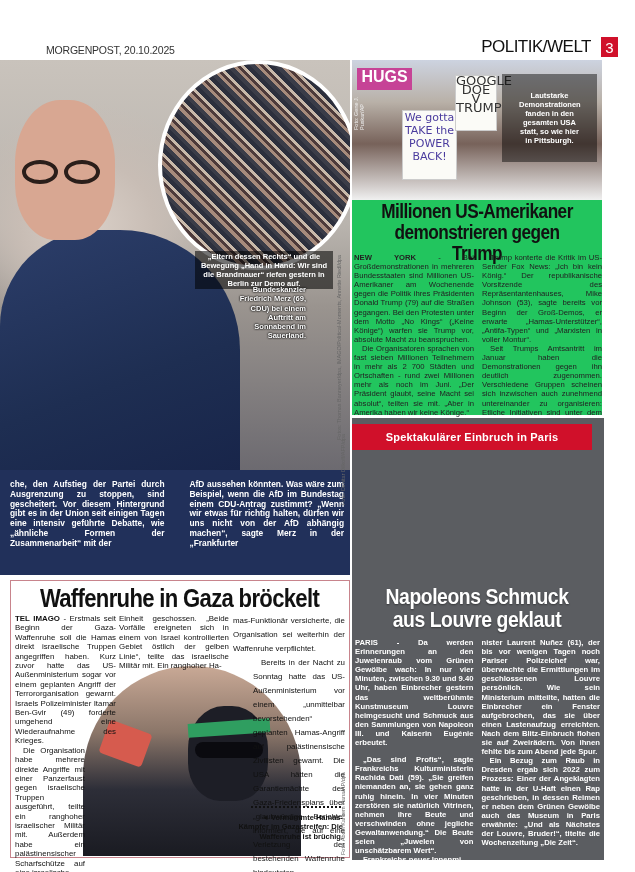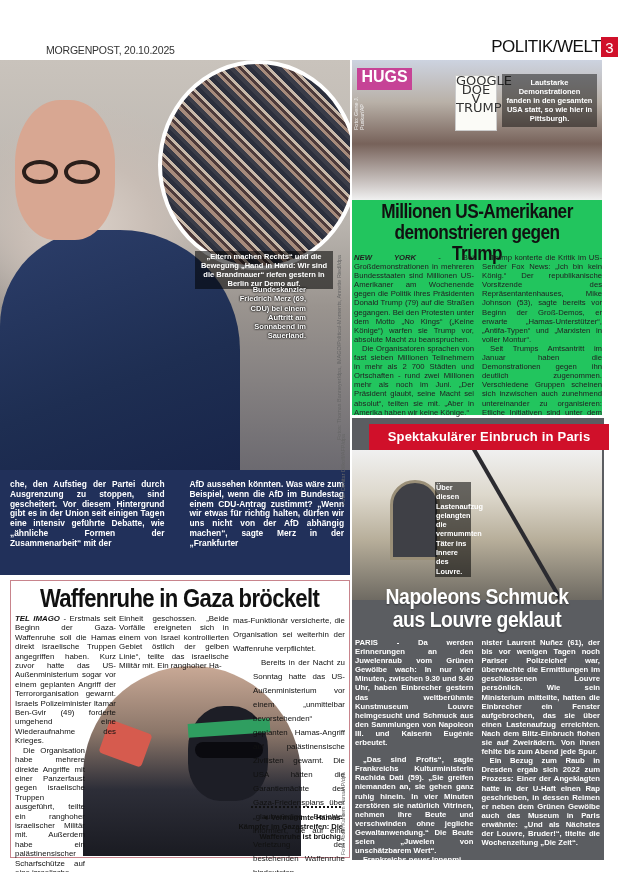--- a/index.html
+++ b/index.html
@@ -1,20 +1,20 @@
 <!DOCTYPE html>
 <html><head>
 <meta charset="utf-8">
 <style>
   * { box-sizing: border-box; margin: 0; padding: 0; }
   html, body { width: 635px; height: 872px; background: #ffffff; overflow: hidden; }
   body { position: relative; font-family: "Liberation Sans", sans-serif; color: #111; }
 
   .header-left { position: absolute; left: 18px; top: 44px; font-size: 10.5px; color: #333; letter-spacing: -0.2px; margin-left: 28px; }
-  .header-right { position: absolute; right: 17px; top: 37px; display: flex; align-items: center; gap: 0; }
+  .header-right { position: absolute; right: 17px; top: 37px; display: flex; align-items: center; gap: 10px; }
   .section-label { font-size: 17px; color: #111; letter-spacing: -0.5px; }
   .page-num { background: #d0102a; color: #fff; font-size: 15px; width: 17px; height: 20px; display: flex; align-items: center; justify-content: center; }
 
   
   .merz-photo { position: absolute; left: 0; top: 60px; width: 350px; height: 410px;
     background: radial-gradient(ellipse at 25% 40%, #d9cfc7 0%, #c8bdb5 18%, transparent 35%),
                 linear-gradient(180deg, #c9c3bc 0%, #b9b4ae 40%, #9a948f 60%, #6c6a70 100%); overflow: hidden; }
   .merz-head { position: absolute; left: 15px; top: 40px; width: 100px; height: 140px; border-radius: 45% 45% 40% 40%; background: #d8a792; }
   .merz-glasses { position: absolute; left: 18px; top: 100px; width: 90px; height: 26px; }
   .merz-glasses span { position: absolute; top: 0; width: 36px; height: 24px; border: 4px solid #2a1e1a; border-radius: 50%; }
@@ -29,29 +29,29 @@
   .merz-body .col { flex: 1; font-size: 8.4px; line-height: 9.8px; font-weight: bold; color: #fff; text-align: justify; hyphens: auto; }
 
   
   .us-block { position: absolute; left: 352px; top: 60px; width: 250px; height: 355px; background: #22c55e; }
   .us-photo { position: absolute; left: 0; top: 0; width: 250px; height: 140px;
     background: linear-gradient(180deg, #cdd3e0 0%, #b9b1a8 30%, #77625a 60%, #f0f0f0 100%); overflow: hidden; }
   .sign { position: absolute; background: #fbfbf7; border: 1px solid #ccc; font-family: "DejaVu Sans", sans-serif; color: #253d8c; text-align: center; }
   .sign1 { left: 50px; top: 50px; width: 55px; height: 70px; font-size: 11px; line-height: 13px; color: #4a3b9e; }
   .sign2 { left: 103px; top: 15px; width: 42px; height: 56px; font-size: 13px; line-height: 9px; color: #333; }
   .hugs { position: absolute; left: 5px; top: 8px; width: 55px; height: 22px; background: #c64396; color: #fff; font-size: 16px; font-weight: bold; text-align: center; }
-  .us-caption { position: absolute; left: 150px; top: 14px; width: 95px; font-size: 7.5px; line-height: 9px; font-weight: bold; color: #fff; background: rgba(0,0,0,0.45); text-align: center; padding: 4px; }
+  .us-caption { position: absolute; left: 150px; top: 14px; width: 95px; font-size: 7.5px; line-height: 9px; font-weight: bold; color: #fff; background: rgba(0,0,0,0.45); text-align: center; padding: 17px; }
   .us-headline { position: absolute; left: 0; top: 141px; width: 250px; text-align: center; font-family: "Liberation Sans", sans-serif; font-weight: bold; font-size: 20px; line-height: 21px; letter-spacing: -0.6px; color: #111; transform: scaleX(0.86); transform-origin: center top; }
   .us-body { position: absolute; left: 2px; top: 193px; width: 248px; display: flex; gap: 8px; }
   .us-body .col { flex: 1; font-size: 7.7px; line-height: 9.1px; color: #222; text-align: justify; }
-  .lead { font-weight: bold; font-style: italic; }
+  .lead { font-weight: bold; }
 
   
   .louvre-block { position: absolute; left: 352px; top: 418px; width: 252px; height: 442px; background: #5b5d61; }
-  .louvre-kicker { position: absolute; left: 17px; top: 6px; width: 240px; height: 26px; background: #d0102a; color: #fff; font-size: 13px; font-weight: bold; text-align: center; line-height: 26px; letter-spacing: 0.2px; }
+  .louvre-kicker { position: absolute; left: 0; top: 6px; width: 240px; height: 26px; background: #d0102a; color: #fff; font-size: 11px; font-weight: bold; text-align: center; line-height: 26px; letter-spacing: 0.2px; }
   .louvre-photo { position: absolute; left: 0; top: 32px; width: 250px; height: 150px;
     background: linear-gradient(180deg, #f0f0f0 0%, #ddd8cc 30%, #b7ae9a 60%, #6e6a62 100%); overflow: hidden; }
   .arch { position: absolute; left: 38px; top: 30px; width: 50px; height: 80px; border-radius: 25px 25px 0 0; background: #3f4046; border: 3px solid #9a8f78; }
   .crane { position: absolute; left: 120px; top: 0; width: 4px; height: 175px; background: #2b2b30; transform: rotate(-30deg); transform-origin: top left; }
   .louvre-caption { position: absolute; left: 83px; top: 32px; width: 36px; font-size: 7.3px; line-height: 9.3px; font-weight: bold; color: #fff; background: rgba(0,0,0,0.55); padding: 1px; }
   .louvre-headline { position: absolute; left: 0; top: 167px; width: 250px; text-align: center; color: #fff; font-weight: bold; font-size: 22px; line-height: 23px; letter-spacing: -0.5px; transform: scaleX(0.88); transform-origin: center top; text-shadow: 0 1px 2px rgba(0,0,0,0.4); }
   .louvre-body { position: absolute; left: 3px; top: 220px; width: 245px; display: flex; gap: 8px; }
   .louvre-body .col { flex: 1; font-size: 7.7px; line-height: 9.1px; color: #fff; font-weight: bold; text-align: justify; }
   .gap { height: 8px; }
 
@@ -83,33 +83,34 @@
 
 <div>
   <div class="merz-photo">
     <div class="merz-jacket"></div>
     <div class="merz-head"></div>
     <div class="merz-glasses">
         <span style="left:4px"></span>
         <span style="left:46px"></span>
       </div>
     <div class="crowd-circle"></div>
-    <div class="crowd-caption">„Eltern machen Rechts“ und die Bewegung „Hand in Hand: Wir sind die Brandmauer“ riefen gestern in Berlin zur Demo auf.</div>
+    <div class="crowd-caption">„Eltern dessen Rechts“ und die Bewegung „Hand in Hand: Wir sind die Brandmauer“ riefen gestern in Berlin zur Demo auf.</div>
     <div class="merz-caption">Bundeskanzler Friedrich Merz (69, CDU) bei einem Auftritt am Sonnabend im Sauerland.</div>
     <div class="vcredit" style="left:336px; top:170px; height:210px;">Fotos: Thomas Banneyer/dpa, IMAGO/Political-Moments, Annette Riedl/dpa</div>
   </div>
   <div class="merz-body">
     <div class="col">che, den Aufstieg der Partei durch Ausgrenzung zu stoppen, sind gescheitert. Vor diesem Hintergrund gibt es in der Union seit einigen Tagen eine intensiv geführte Debatte, wie „ähnliche Formen der Zusammenarbeit“ mit der</div>
     <div class="col">AfD aussehen könnten. Was wäre zum Beispiel, wenn die AfD im Bundestag einem CDU-Antrag zustimmt? „Wenn wir etwas für richtig halten, dürfen wir uns nicht von der AfD abhängig machen“, sagte Merz in der „Frankfurter</div>
   </div>
 </div>
 
 <div class="us-block">
   <div class="us-photo">
     <div class="hugs">HUGS</div>
+    <div class="sign sign1">We gotta TAKE the POWER BACK!</div>
     <div class="sign sign2">GOOGLE DOE V TRUMP</div>
     <div class="us-caption">Lautstarke Demonstrationen fanden in den gesamten USA statt, so wie hier in Pittsburgh.</div>
     <div class="vcredit" style="left:1px; top:10px; height:60px; color:#eee;">Foto: Gene J. Puskar/AP</div>
   </div>
   <div class="us-headline">
     <div>Millionen US-Amerikaner</div>
     <div>demonstrieren gegen Trump</div>
   </div>
   <div class="us-body">
     <div class="col">
@@ -117,25 +118,20 @@
       <p style="text-indent:8px">Die Organisatoren sprachen von fast sieben Millionen Teilnehmern in mehr als 2 700 Städten und Ortschaften - rund zwei Millionen mehr als noch im Juni. „Der Präsident glaubt, seine Macht sei absolut“, teilten sie mit. „Aber in Amerika haben wir keine Könige.“</p>
     </div>
     <div class="col">
       <p style="text-indent:8px">Trump konterte die Kritik im US-Sender Fox News: „Ich bin kein König.“ Der republikanische Vorsitzende des Repräsentantenhauses, Mike Johnson (53), sagte bereits vor Beginn der Groß-Demos, er erwarte „Hamas-Unterstützer“, „Antifa-Typen“ und „Marxisten in voller Montur“.</p>
       <p style="text-indent:8px">Seit Trumps Amtsantritt im Januar haben die Demonstrationen gegen ihn deutlich zugenommen. Verschiedene Gruppen scheinen sich inzwischen auch zunehmend untereinander zu organisieren: Etliche Initiativen sind unter dem Dach von „No Kings“ vereint.</p>
     </div>
   </div>
 </div>
 
 <div class="louvre-block">
-  <div class="louvre-photo">
-    <div class="arch"></div>
-    <div class="crane"></div>
-    <div class="louvre-caption">Über diesen Lastenaufzug gelangten die vermummten Täter ins Innere des Louvre.</div>
-  </div>
   <div class="louvre-kicker">Spektakulärer Einbruch in Paris</div>
   <div class="louvre-headline">
     <div>Napoleons Schmuck</div>
     <div>aus Louvre geklaut</div>
   </div>
   <div class="louvre-body">
     <div class="col">
       <p>PARIS - Da werden Erinnerungen an den Juwelenraub vom Grünen Gewölbe wach: In nur vier Minuten, zwischen 9.30 und 9.40 Uhr, haben Einbrecher gestern das weltberühmte Kunstmuseum Louvre heimgesucht und Schmuck aus den Sammlungen von Napoleon III. und Kaiserin Eugénie erbeutet.</p>
       <div class="gap"></div>
       <p style="text-indent:8px">„Das sind Profis“, sagte Frankreichs Kulturministerin Rachida Dati (59). „Sie greifen niemanden an, sie gehen ganz ruhig hinein. In vier Minuten zerstören sie natürlich Vitrinen, nehmen ihre Beute und verschwinden ohne jegliche Gewaltanwendung.“ Die Beute seien „Juwelen von unschätzbarem Wert“.</p>

